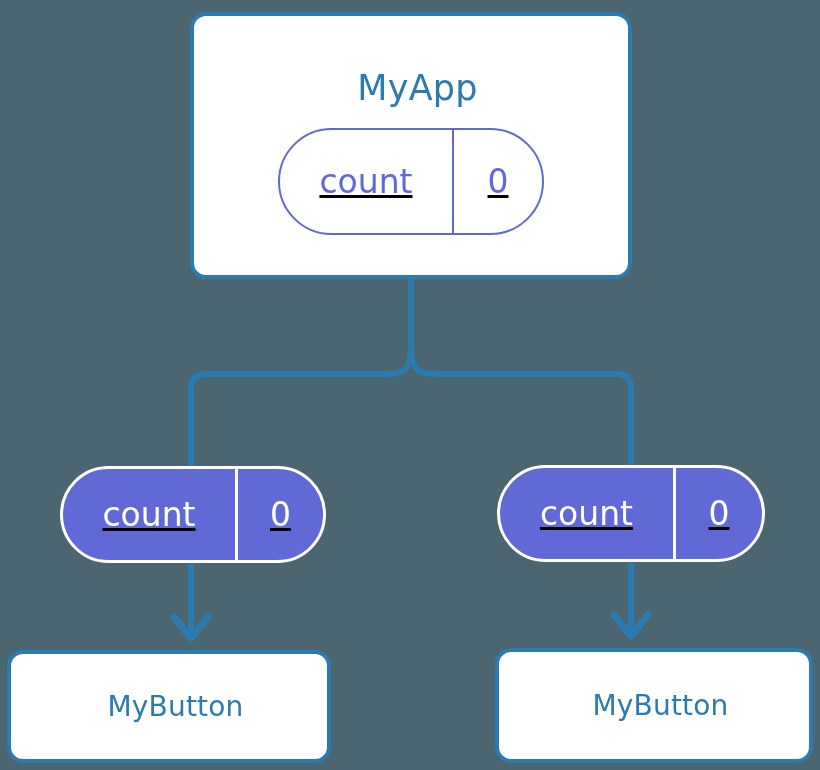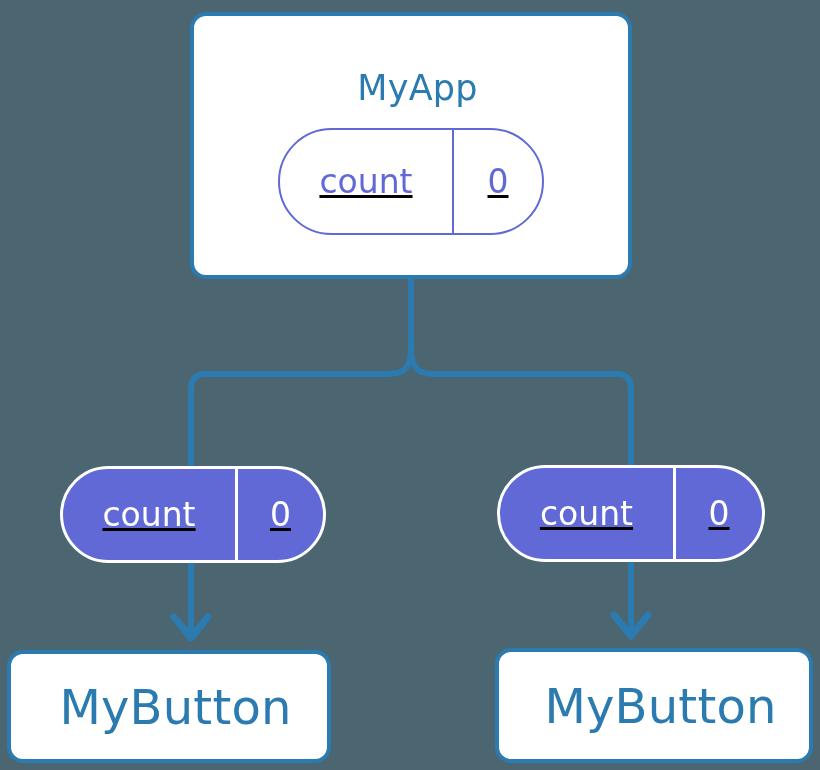--- a/index.html
+++ b/index.html
@@ -69,21 +69,21 @@
     left: 495px;
     top: 648px;
     width: 318px;
     height: 115px;
     display: flex;
     align-items: center;
     justify-content: center;
   }
   #btn-box-left .comp-title,
   #btn-box-right .comp-title {
-    font-size: 48px;
+    font-size: 28px;
   }
 
   
   .pill {
     position: absolute;
     display: flex;
     align-items: stretch;
     box-sizing: border-box;
     border-radius: 999px;
     overflow: hidden;

